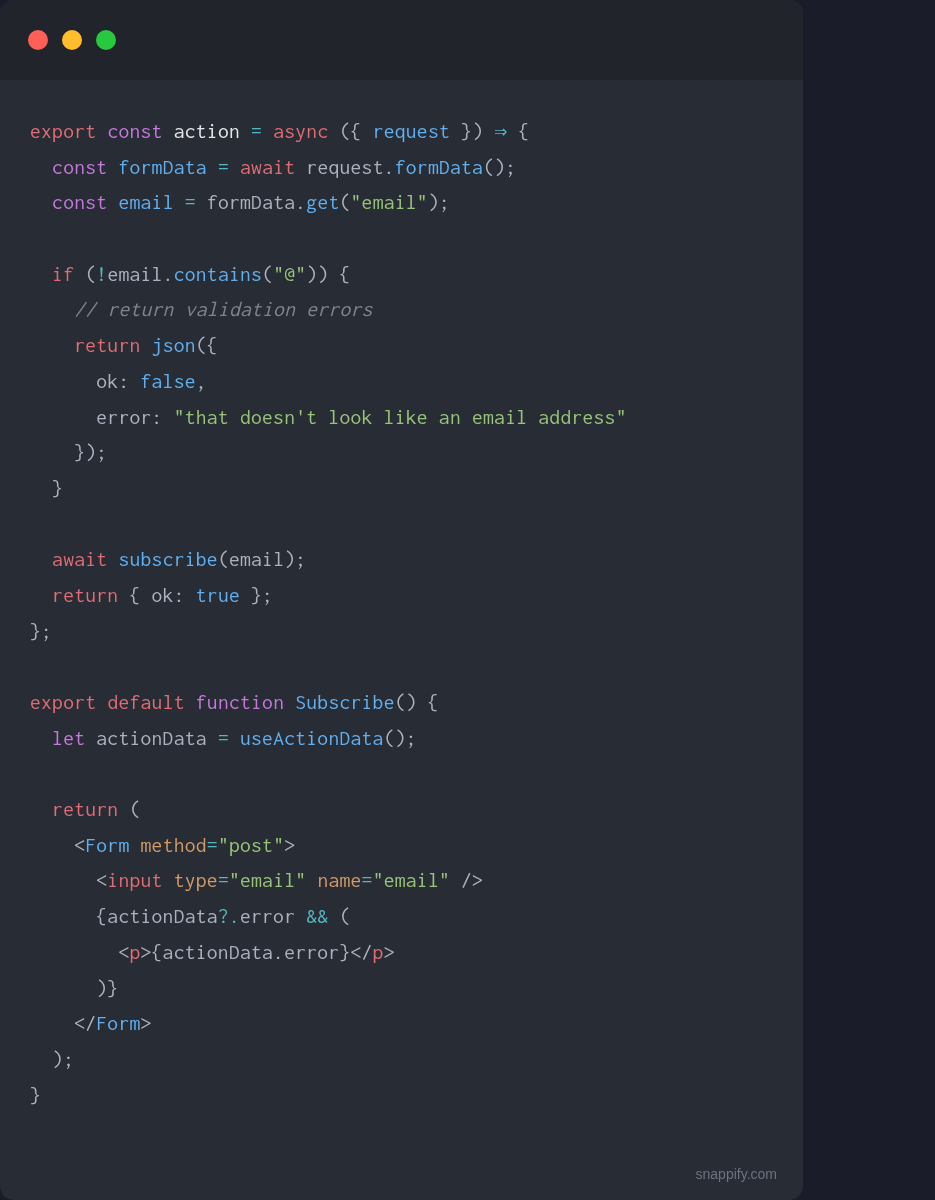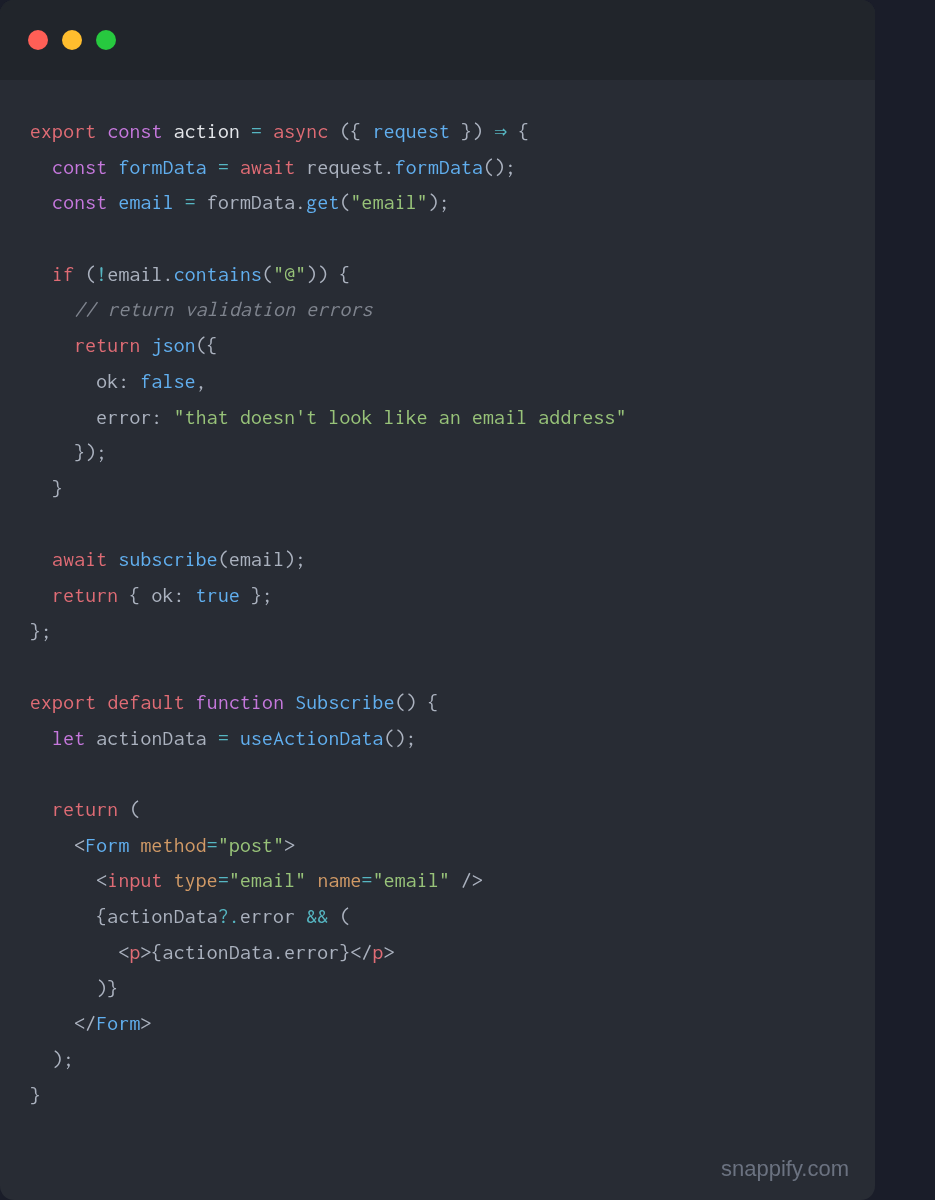--- a/index.html
+++ b/index.html
@@ -12,21 +12,21 @@
       background: #1a1d29;
       font-family: 'SF Mono', 'Monaco', 'Inconsolata', 'Fira Code', 'Menlo', monospace;
       width: 935px;
       height: 1200px;
       overflow: hidden;
     }
     
     .window {
       background: #282c34;
       border-radius: 14px;
-      width: 875px;
+      width: 803px;
       height: 1200px;
       position: relative;
       overflow: hidden;
     }
     
     .titlebar {
       background: #21252b;
       height: 80px;
       display: flex;
       align-items: center;
@@ -52,21 +52,21 @@
       white-space: pre;
       color: #abb2bf;
     }
     
     .watermark {
       position: absolute;
       bottom: 18px;
       right: 26px;
       color: #6b7280;
       font-family: -apple-system, BlinkMacSystemFont, 'Segoe UI', sans-serif;
-      font-size: 22px;
+      font-size: 14px;
       font-weight: 500;
     }
     
     
     .kw-red { color: #e06c75; }
     .kw-purple { color: #c678dd; }
     .kw-blue { color: #61afef; }
     .kw-cyan { color: #56b6c2; }
     .kw-green { color: #98c379; }
     .kw-white { color: #e5e7eb; }

